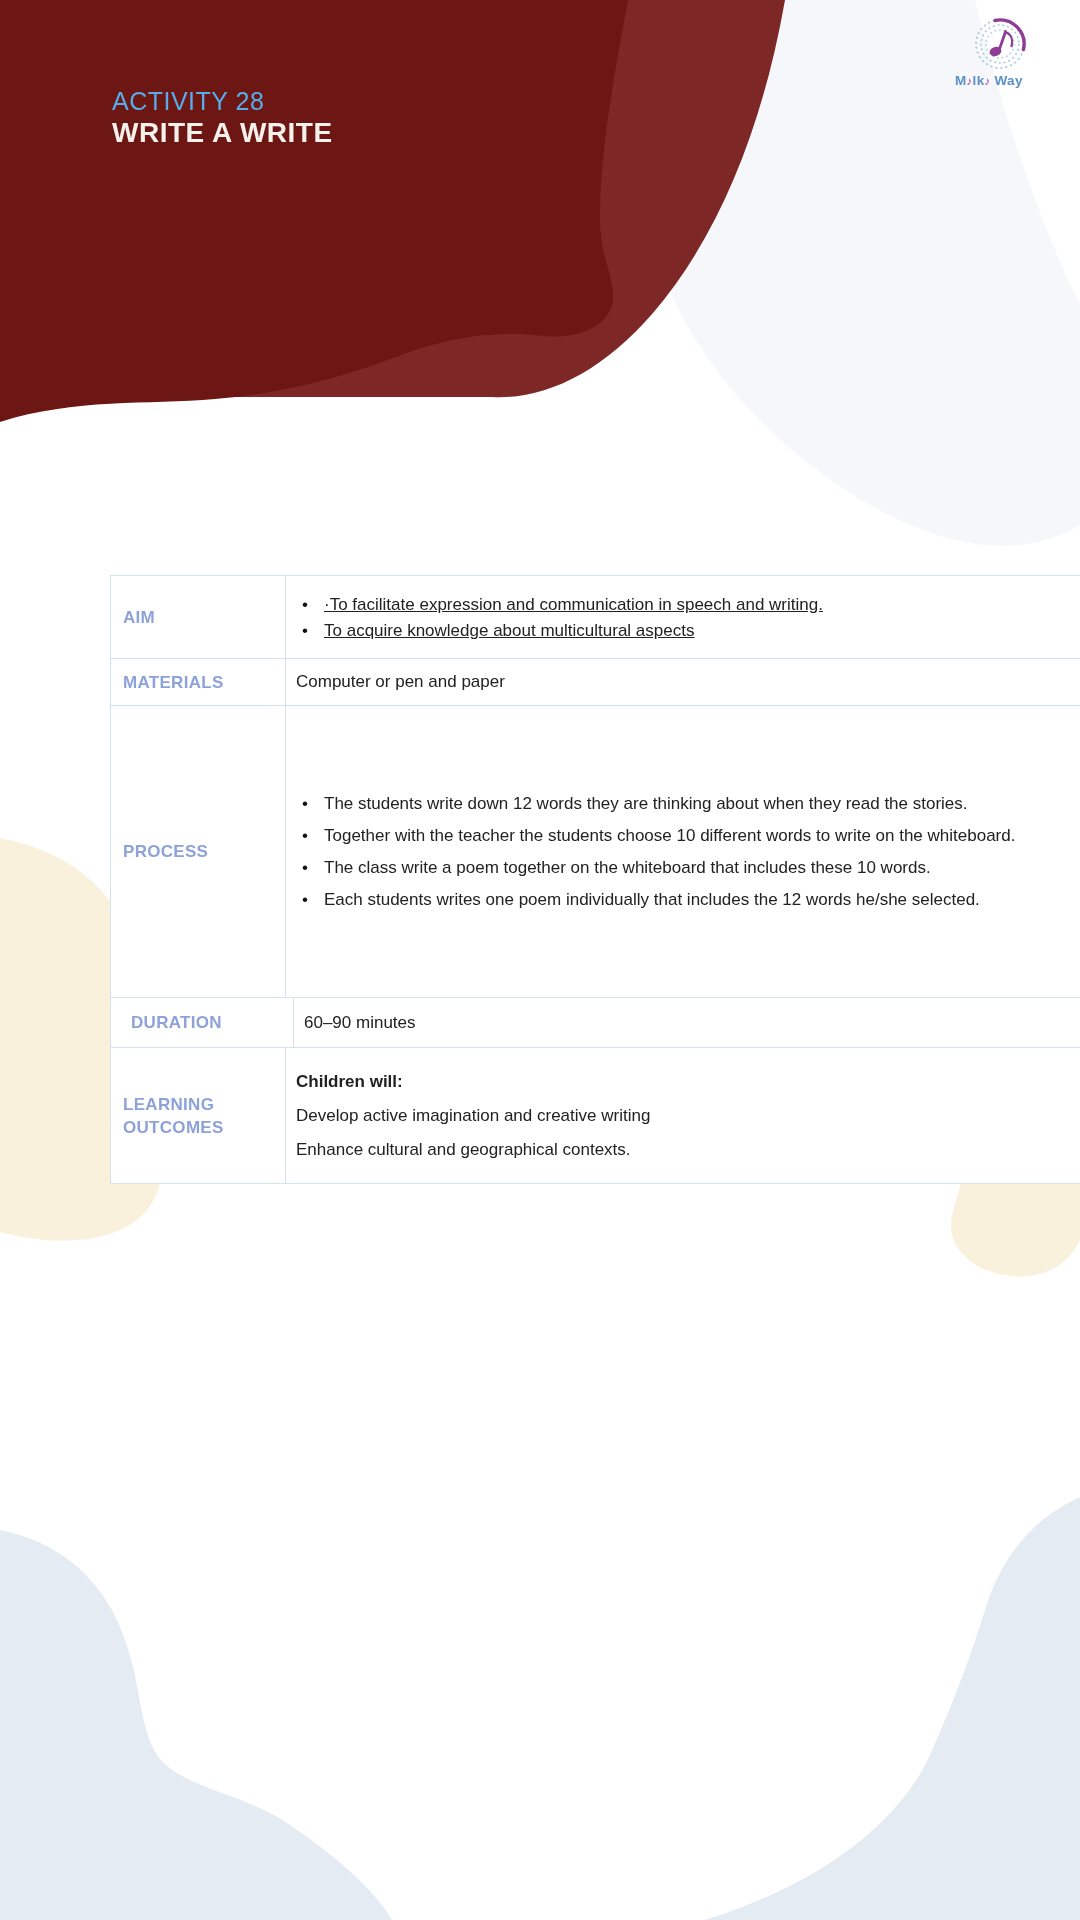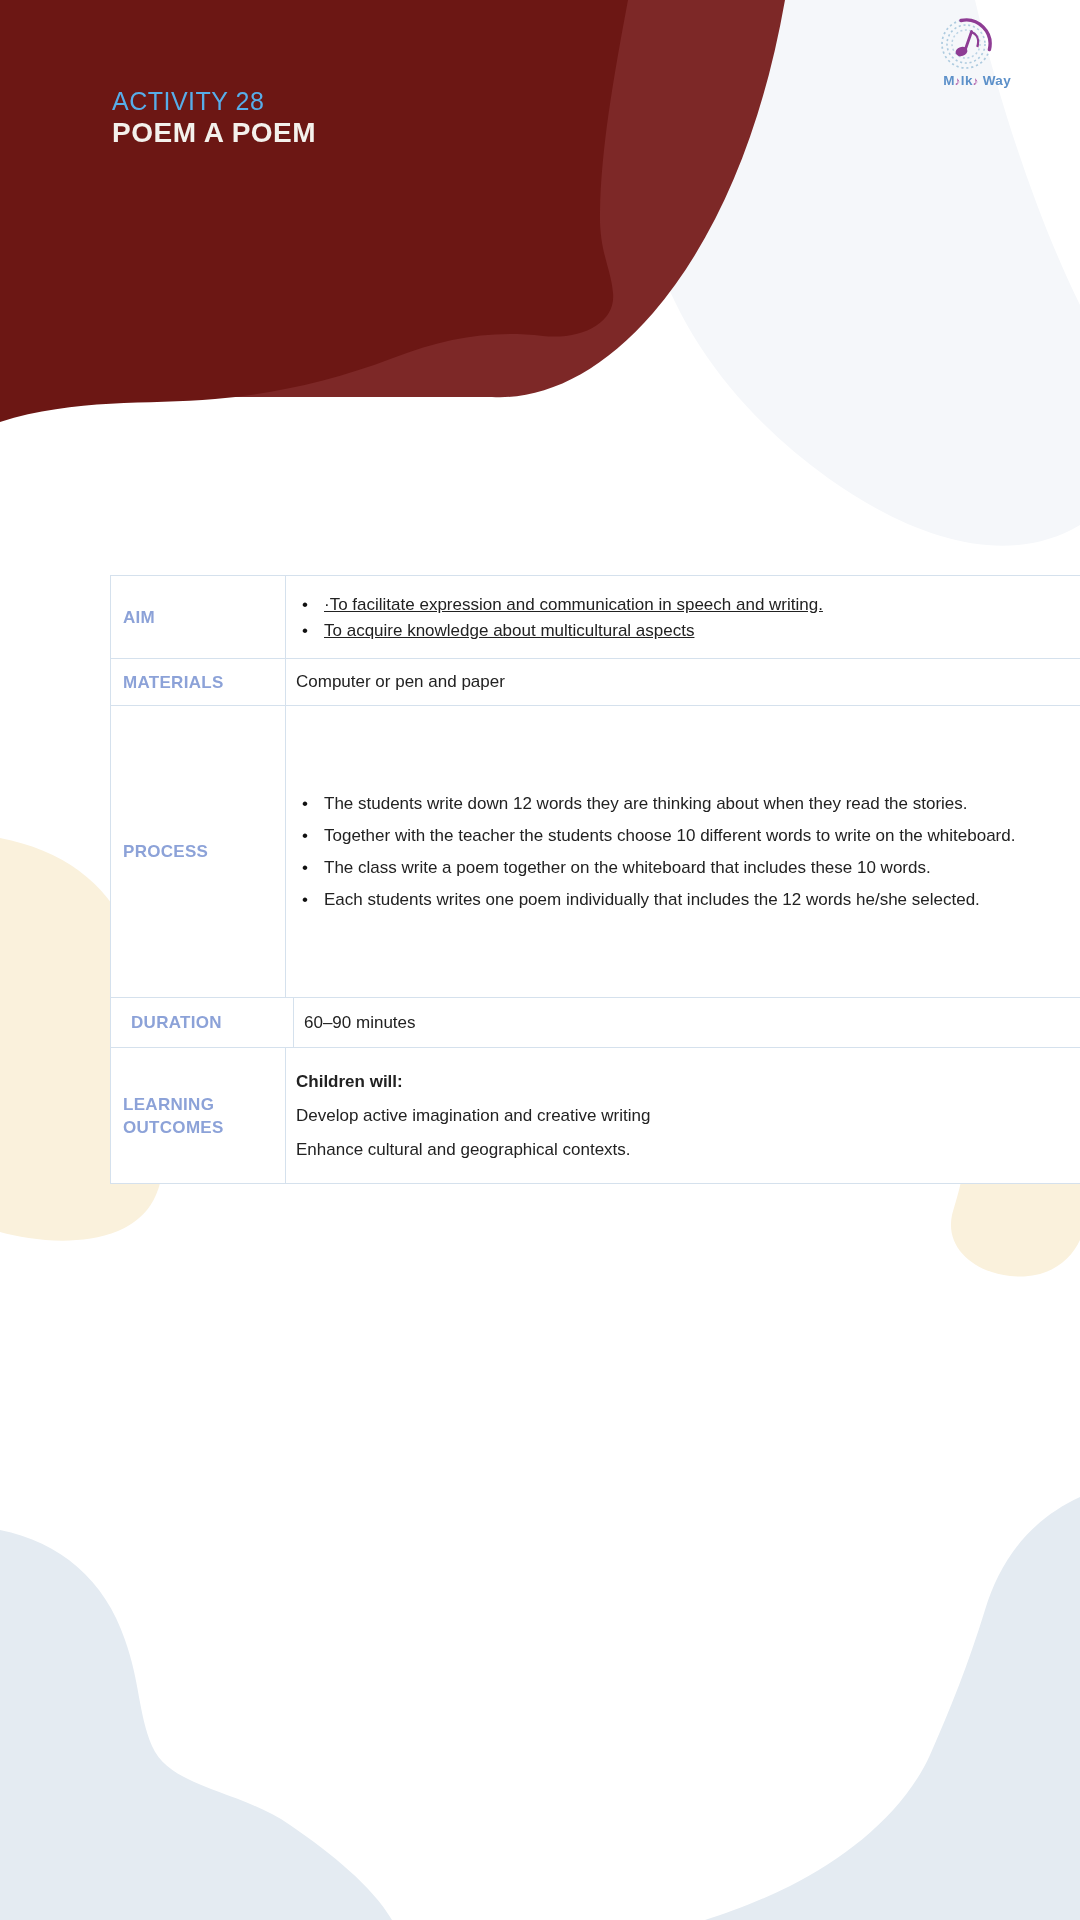--- a/index.html
+++ b/index.html
@@ -21,21 +21,21 @@
   }
   .header-activity{
     font-size:25px;font-weight:normal;color:#57ADE9;
     letter-spacing:.5px;line-height:30px;
   }
   .header-poem{
     font-size:28px;font-weight:bold;color:#F4F1EC;
     letter-spacing:.5px;line-height:34px;
   }
   
-  .logo{position:absolute;left:921px;top:16px;width:90px;z-index:2;text-align:right;}
+  .logo{position:absolute;left:955px;top:16px;width:90px;z-index:2;text-align:left;}
   .logo-mark{display:block;margin:0 auto;}
   .logo-text{
     margin-top:1px;font-size:13.5px;font-weight:bold;color:#5C90C9;letter-spacing:.3px;
     white-space:nowrap;
   }
   .logo-text .note{color:#A4479E;font-size:11.5px;font-weight:bold;}
   
   .sheet-table{
     position:absolute;left:110px;top:575px;width:1005px;
     border:1px solid #D5E1ED;background:#ffffff;
@@ -104,21 +104,21 @@
        C 170 1788 240 1790 290 1825 C 332 1854 372 1886 392 1920
        L 0 1920 Z"></path>
 
   <path fill="#E4EBF2" d="M 1080 1497 C 1030 1520 1000 1560 985 1610 C 968 1665 950 1710 930 1755
        C 905 1810 850 1856 790 1886 C 760 1901 730 1912 705 1920
        L 1080 1920 Z"></path>
 </svg>
 
 <div class="header-title">
   <div class="header-activity">ACTIVITY 28</div>
-  <div class="header-poem">POEM A POEM</div>
+  <div class="header-poem">WRITE A WRITE</div>
 </div>
 
 <div class="logo">
   <svg class="logo-mark" width="56" height="56" viewBox="-28 -28 56 56" xmlns="http://www.w3.org/2000/svg">
     <circle cx="0" cy="0" r="24" fill="none" stroke="#AECBDF" stroke-width="1.7" stroke-dasharray="2.2 2.8"></circle>
     <circle cx="0" cy="0" r="19" fill="none" stroke="#AECBDF" stroke-width="1.6" stroke-dasharray="2.1 2.7"></circle>
     <circle cx="0" cy="0" r="14" fill="none" stroke="#B9D2E4" stroke-width="1.5" stroke-dasharray="2 2.6"></circle>
     <path d="M -5 -23.5 A 24 24 0 0 1 23.4 5.5" fill="none" stroke="#8E3C94" stroke-width="3.4" stroke-linecap="round"></path>
     <ellipse cx="-4.5" cy="7.5" rx="6" ry="4.6" fill="#8E3C94" transform="rotate(-18 -4.5 7.5)"></ellipse>
     <path d="M -1.2 7 L 5.6 -12.5" stroke="#8E3C94" stroke-width="2.8" stroke-linecap="round" fill="none"></path>

